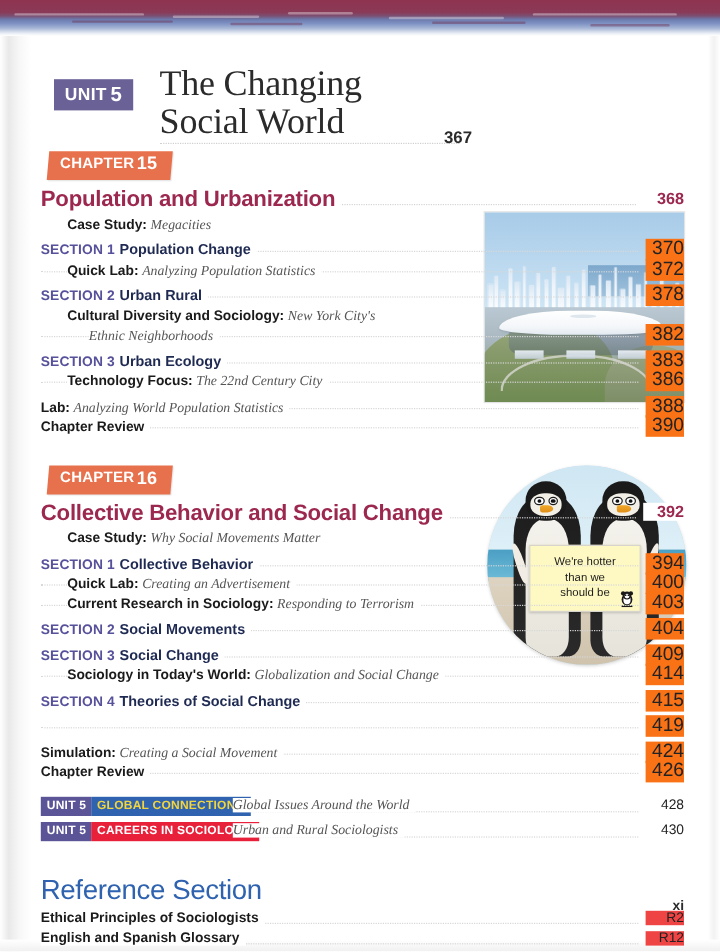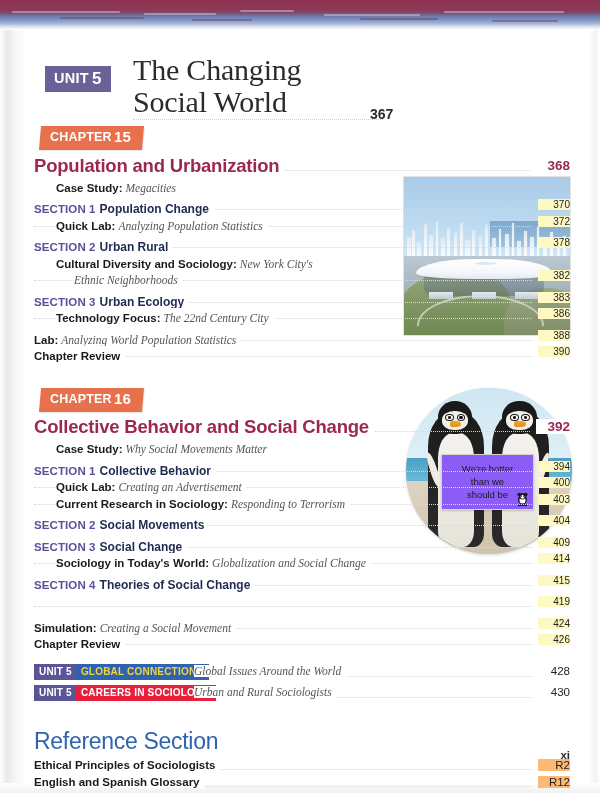--- a/index.html
+++ b/index.html
@@ -204,23 +204,23 @@
     position: absolute;
     left: 4px; right: 38px; top: 10px;
     border-bottom: 1px dotted #d8d8d8;
     z-index: 1;
   }
   .toc-row .pg {
     position: absolute;
     right: 0; top: 0;
     width: 32px;
     text-align: right;
-    font-size: 10px;
+    font-size: 16px;
     color: #222222;
-    background: #fef9c3;
+    background: #f97316;
     z-index: 2;
   }
 
   
   .lvl-sec .label { left: 4px; }
   .lvl-sub .label { left: 26px; }
   .lvl-sub2 .label { left: 44px; }
   .lvl-lab .label { left: 4px; }
 
   
@@ -351,21 +351,21 @@
     border-bottom: 1px dotted #d8d8d8;
     z-index: 1;
   }
   .ref-row .pg {
     position: absolute;
     right: 0; top: 0;
     width: 32px;
     text-align: right;
     font-size: 11.5px;
     color: #222222;
-    background: #fdba74;
+    background: #ef4444;
     z-index: 2;
   }
 
   
   .photo-city {
     position: absolute;
     left: 404px; top: 177px;
     width: 166px; height: 158px;
     overflow: hidden;
     background: #cfe3f2;
@@ -506,21 +506,21 @@
   .pg-beak {
     position: absolute; left: 30%; top: 52%;
     width: 44%; height: 34%;
     background: linear-gradient(to bottom, #f0a82a, #e08f16);
     border-radius: 20% 55% 55% 20% / 40% 60% 60% 40%;
   }
   .pg-sign {
     position: absolute;
     left: 21%; top: 40%;
     width: 55%; height: 32%;
-    background: #8b5cf6;
+    background: #fef9c3;
     border: 1px solid #d6d4cc;
     box-shadow: 0 1px 2px rgba(0,0,0,0.18);
     display: flex;
     flex-direction: column;
     align-items: center;
     justify-content: center;
     gap: 1px;
   }
   .pg-sign .ln {
     font-size: 9.5px;

